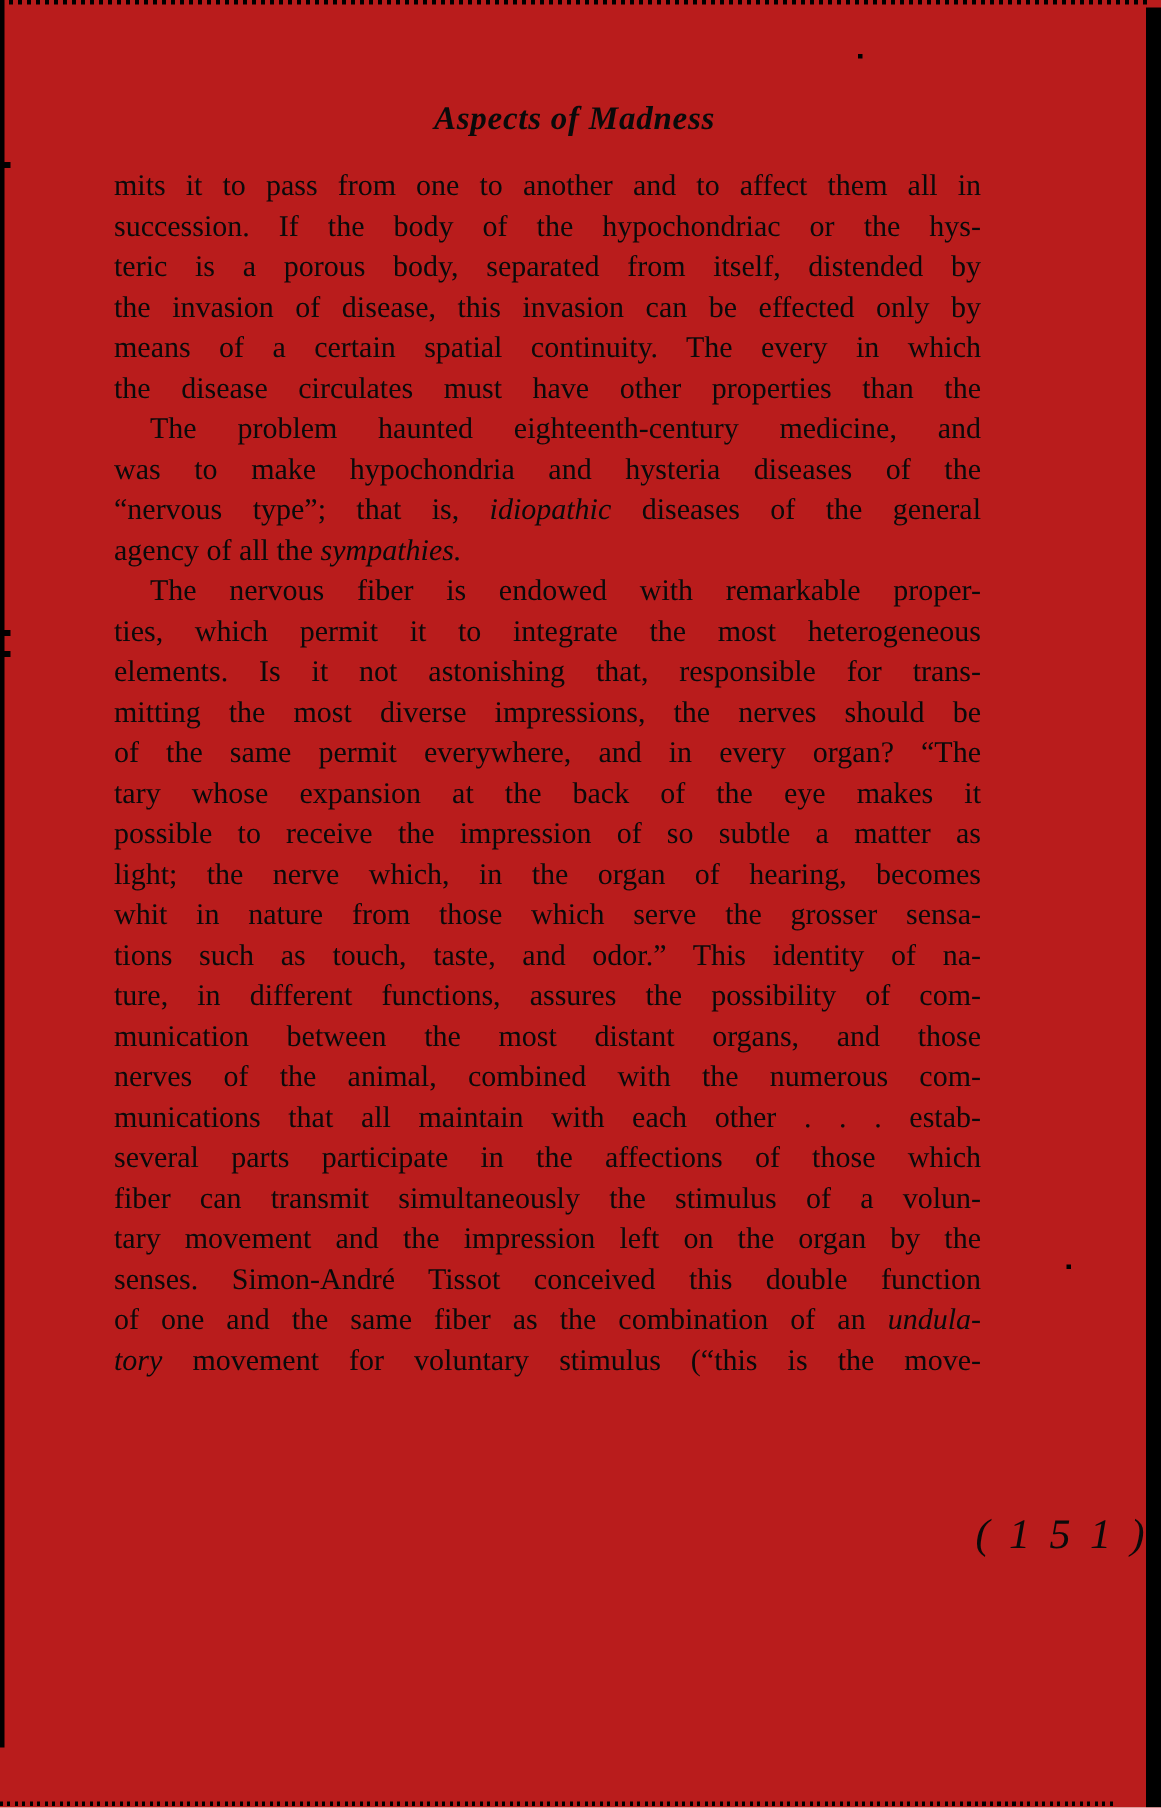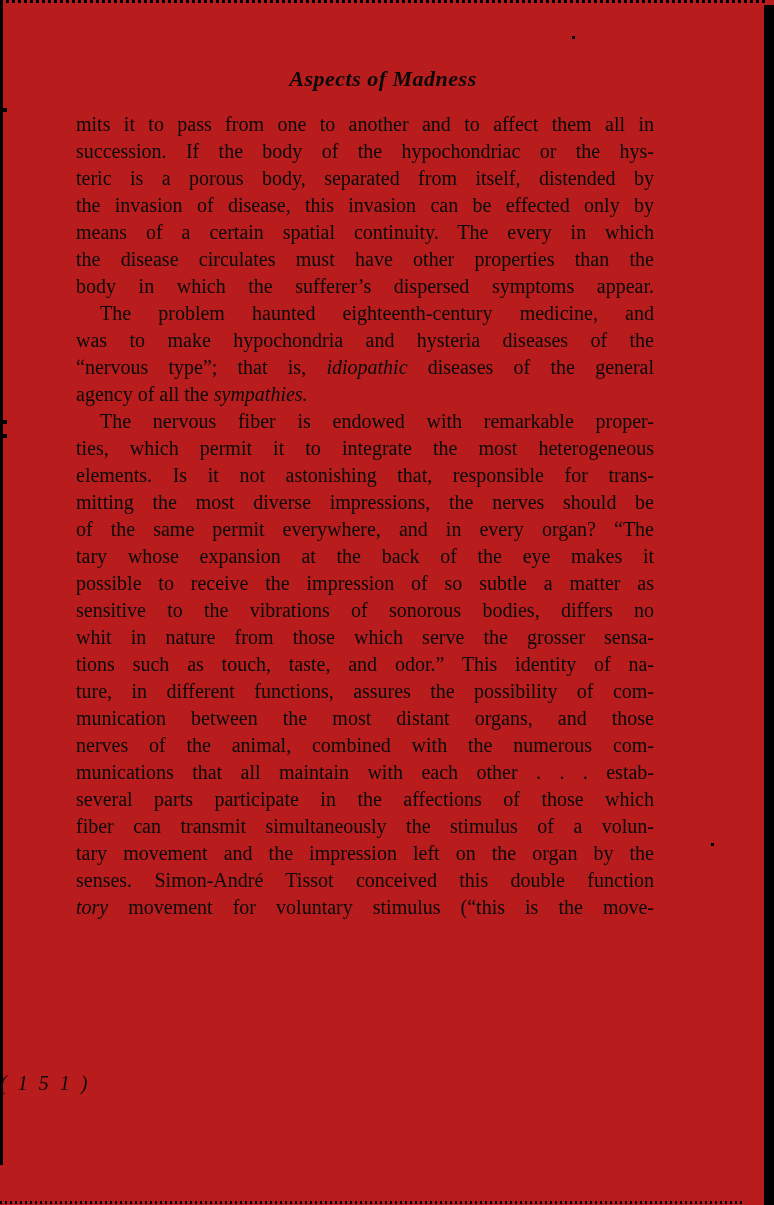--- a/index.html
+++ b/index.html
@@ -65,24 +65,24 @@
     text-indent: 24px;
   }
   .line em { font-style: italic; }
   .line sup {
     font-size: 12px;
     line-height: 0;
     vertical-align: 6px;
     letter-spacing: 0;
   }
   .page-number {
-    position: absolute; top: 1072px; left: 0; width: 766px;
-    text-align: left;
+    position: absolute; top: 1008px; left: 0; width: 766px;
+    text-align: right;
     font-style: italic;
-    font-size: 20px;
+    font-size: 28px;
     letter-spacing: 3px;
   }
 </style>
 </head>
 <body>
 
 <div class="page">
 
   <div class="edge-top"></div>
   <div class="edge-bottom"></div>
@@ -97,41 +97,41 @@
 
   <div class="running-head">Aspects of Madness</div>
 
   <div class="body-text">
       <div class="line"><span>mits it to pass from one to another and to affect them all in</span></div>
       <div class="line"><span>succession. If the body of the hypochondriac or the hys-</span></div>
       <div class="line"><span>teric is a porous body, separated from itself, distended by</span></div>
       <div class="line"><span>the invasion of disease, this invasion can be effected only by</span></div>
       <div class="line"><span>means of a certain spatial continuity. The every in which</span></div>
       <div class="line"><span>the disease circulates must have other properties than the</span></div>
-      <div class="line"><span>body in which the sufferer’s dispersed symptoms appear.</span></div>
       <div class="line indent"><span>The problem haunted eighteenth-century medicine, and</span></div>
       <div class="line"><span>was to make hypochondria and hysteria diseases of the</span></div>
       <div class="line"><span>“nervous type”; that is, </span><em>idiopathic</em><span> diseases of the general</span></div>
       <div class="line last-left"><span>agency of all the </span><em>sympathies.</em></div>
       <div class="line indent"><span>The nervous fiber is endowed with remarkable proper-</span></div>
       <div class="line"><span>ties, which permit it to integrate the most heterogeneous</span></div>
       <div class="line"><span>elements. Is it not astonishing that, responsible for trans-</span></div>
       <div class="line"><span>mitting the most diverse impressions, the nerves should be</span></div>
       <div class="line"><span>of the same permit everywhere, and in every organ? “The</span></div>
       <div class="line"><span>tary whose expansion at the back of the eye makes it</span></div>
       <div class="line"><span>possible to receive the impression of so subtle a matter as</span></div>
-      <div class="line"><span>sensitive to the vibrations of sonorous bodies, differs no</span></div>
+      <div class="line"><span>light; the nerve which, in the organ of hearing, becomes</span></div>
       <div class="line"><span>whit in nature from those which serve the grosser sensa-</span></div>
       <div class="line"><span>tions such as touch, taste, and odor.” This identity of na-</span></div>
       <div class="line"><span>ture, in different functions, assures the possibility of com-</span></div>
       <div class="line"><span>munication between the most distant organs, and those</span></div>
       <div class="line"><span>nerves of the animal, combined with the numerous com-</span></div>
       <div class="line"><span>munications that all maintain with each other . . . estab-</span></div>
       <div class="line"><span>several parts participate in the affections of those which</span></div>
       <div class="line"><span>fiber can transmit simultaneously the stimulus of a volun-</span></div>
       <div class="line"><span>tary movement and the impression left on the organ by the</span></div>
       <div class="line"><span>senses. Simon-André Tissot conceived this double function</span></div>
+      <div class="line"><span>of one and the same fiber as the combination of an </span><em>undula-</em></div>
       <div class="line"><em>tory</em><span> movement for voluntary stimulus (“this is the move-</span></div>
     </div>
 
   <div class="page-number">( 1 5 1 )</div>
 
 </div>
 
 </body></html>

